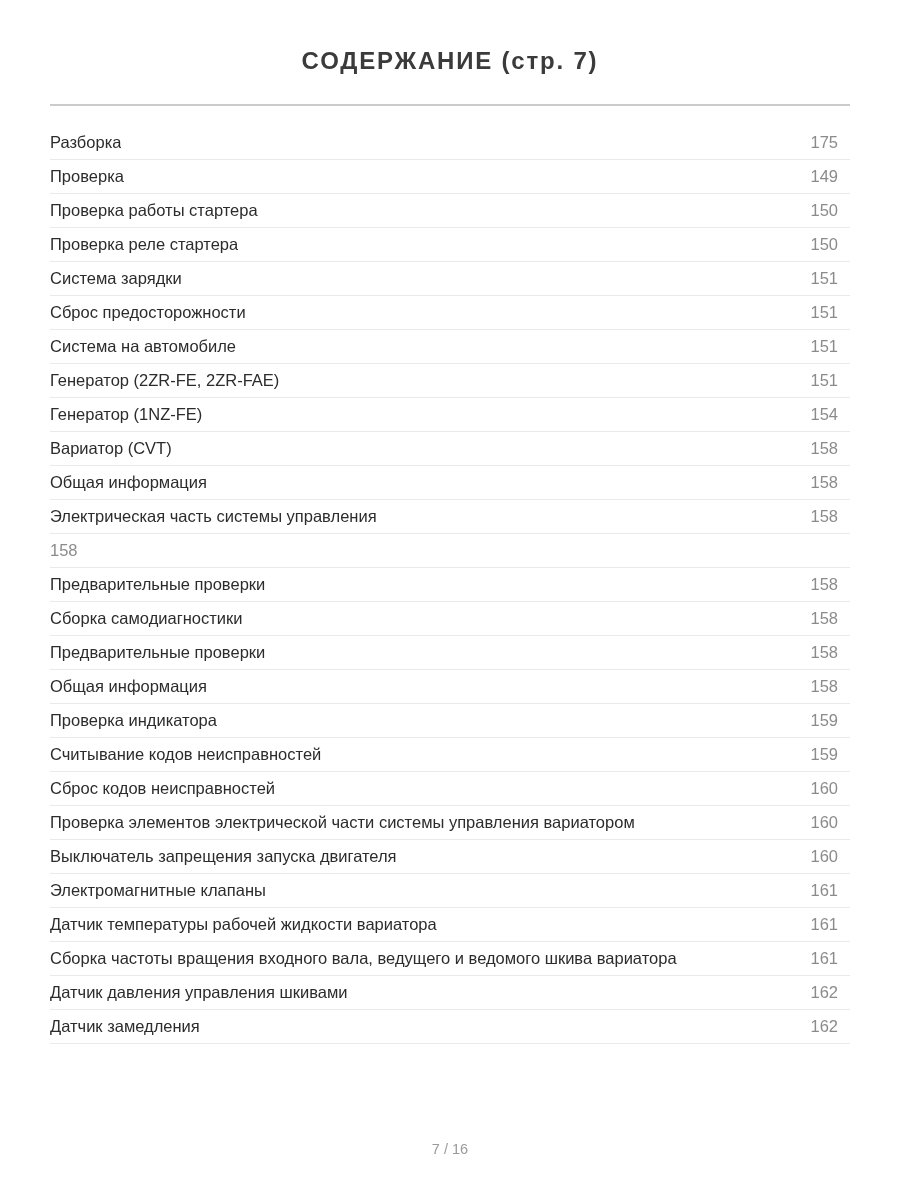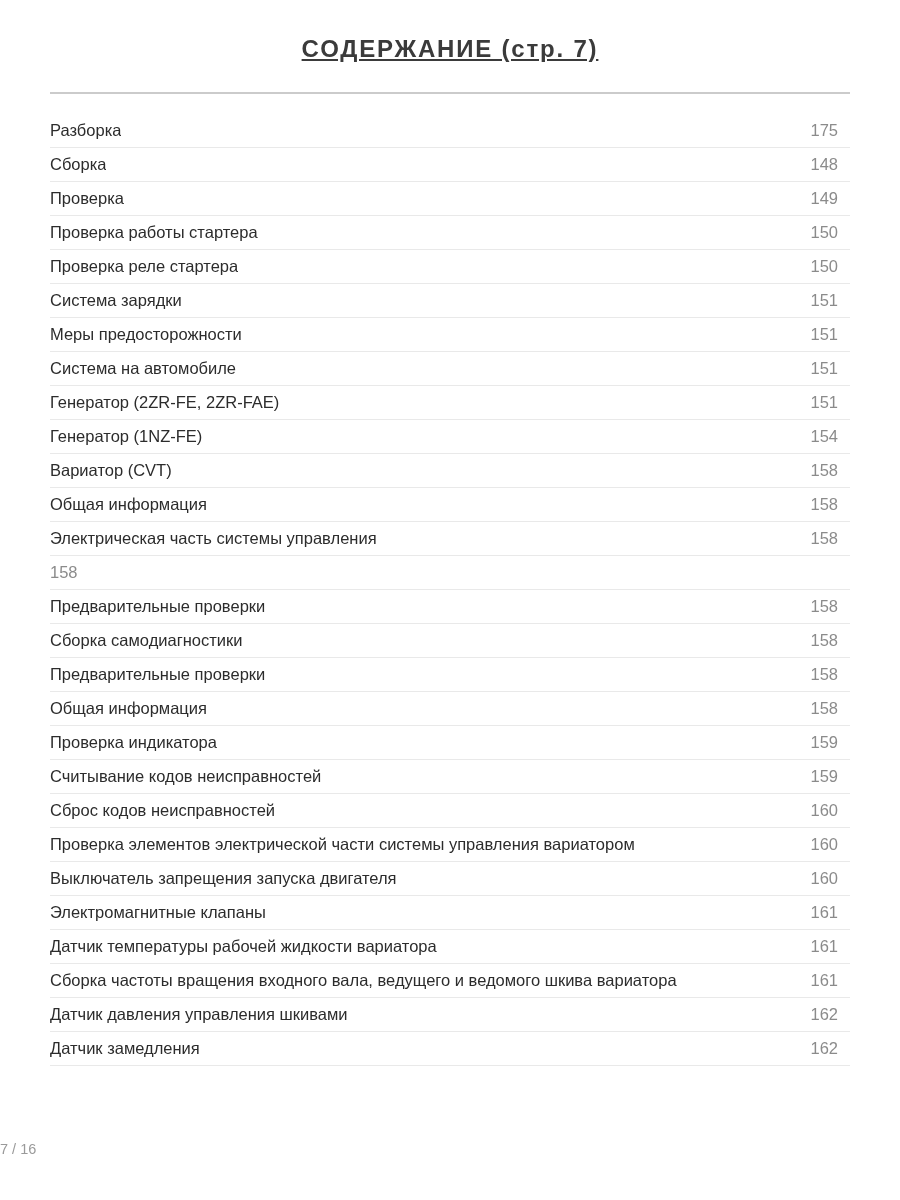--- a/index.html
+++ b/index.html
@@ -11,28 +11,27 @@
   }
   .page {
     position: relative;
     width: 900px;
     height: 1200px;
     background: #ffffff;
     overflow: hidden;
   }
   .page-title {
     margin: 0;
-    padding-top: 36px;
+    padding-top: 48px;
     text-align: center;
     font-size: 24px;
     line-height: 26px;
     font-weight: 700;
     letter-spacing: 1.8px;
     color: #3b3b3b;
-    text-decoration: underline;
   }
   .title-divider {
     border: none;
     border-top: 2px solid #cbcbcb;
     margin: 30px 50px 0 50px;
   }
   .toc-list {
     list-style: none;
     margin: 20px 50px 0 50px;
     padding: 0;
@@ -55,44 +54,41 @@
     font-size: 16.5px;
     color: #8b8b8b;
     padding-right: 12px;
     flex-shrink: 0;
   }
   .page-indicator {
     position: absolute;
     top: 1141px;
     left: 0;
     width: 100%;
+    text-align: center;
     font-size: 14.5px;
     color: #9a9a9a;
   }
 </style>
 </head>
 <body>
 
 <div class="page">
 
   <h1 class="page-title">СОДЕРЖАНИЕ (стр. 7)</h1>
 
   <hr class="title-divider">
 
   <ul class="toc-list">
 
       <li class="toc-row">
         <span class="toc-item-label">Разборка</span>
         <span class="toc-item-page">175</span>
       </li>
 
-      <li class="toc-row">
-        <span class="toc-item-label">Сборка</span>
-        <span class="toc-item-page">148</span>
-      </li>
 
       <li class="toc-row">
         <span class="toc-item-label">Проверка</span>
         <span class="toc-item-page">149</span>
       </li>
 
       <li class="toc-row">
         <span class="toc-item-label">Проверка работы стартера</span>
         <span class="toc-item-page">150</span>
       </li>
@@ -101,21 +97,21 @@
         <span class="toc-item-label">Проверка реле стартера</span>
         <span class="toc-item-page">150</span>
       </li>
 
       <li class="toc-row">
         <span class="toc-item-label">Система зарядки</span>
         <span class="toc-item-page">151</span>
       </li>
 
       <li class="toc-row">
-        <span class="toc-item-label">Меры предосторожности</span>
+        <span class="toc-item-label">Сброс предосторожности</span>
         <span class="toc-item-page">151</span>
       </li>
 
       <li class="toc-row">
         <span class="toc-item-label">Система на автомобиле</span>
         <span class="toc-item-page">151</span>
       </li>
 
       <li class="toc-row">
         <span class="toc-item-label">Генератор (2ZR-FE, 2ZR-FAE)</span>

